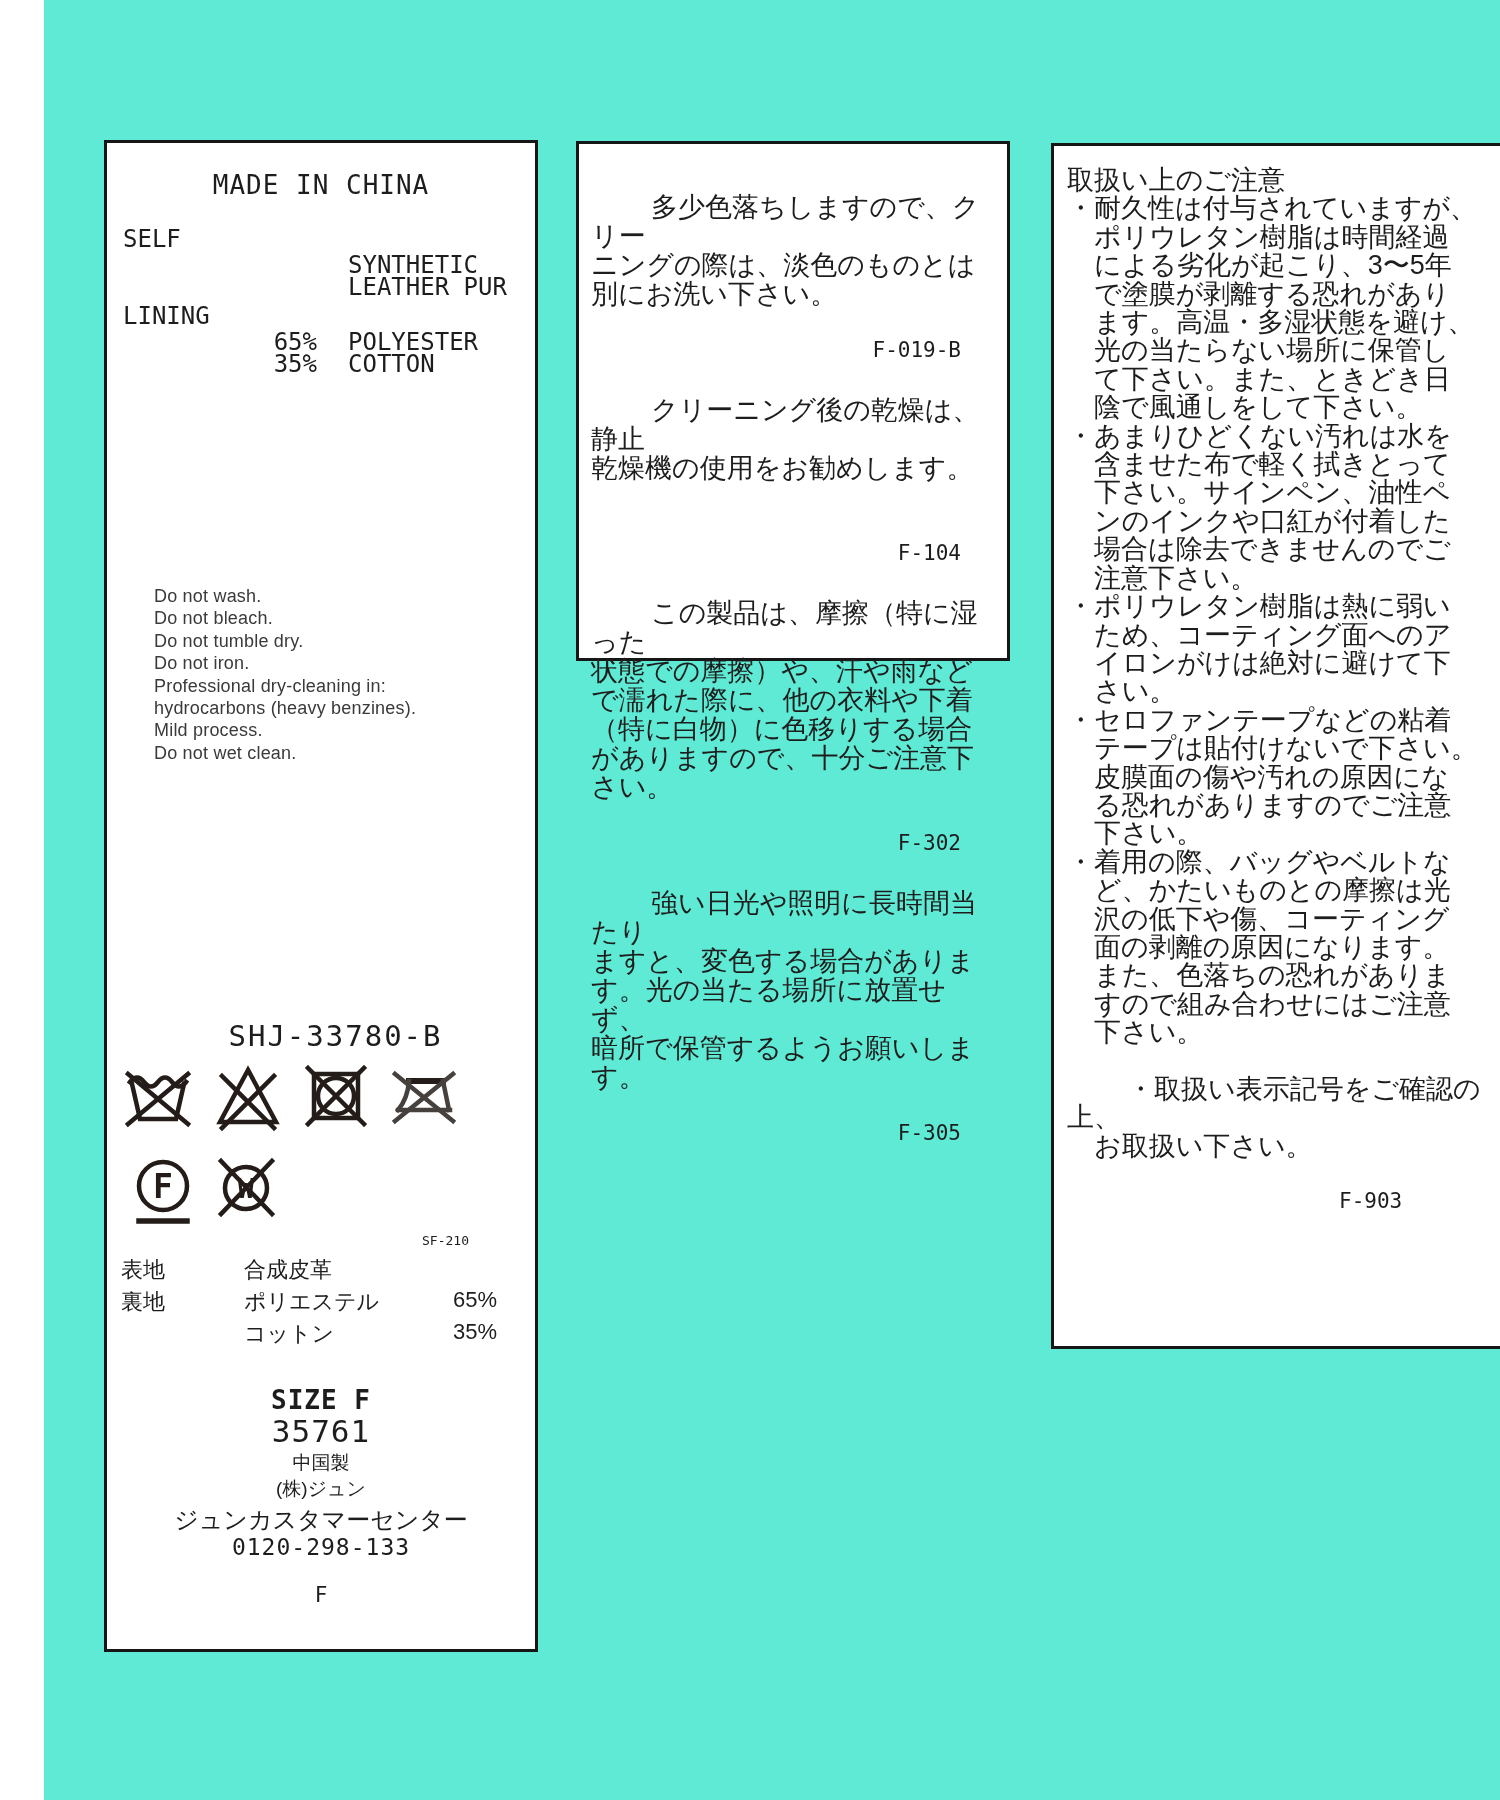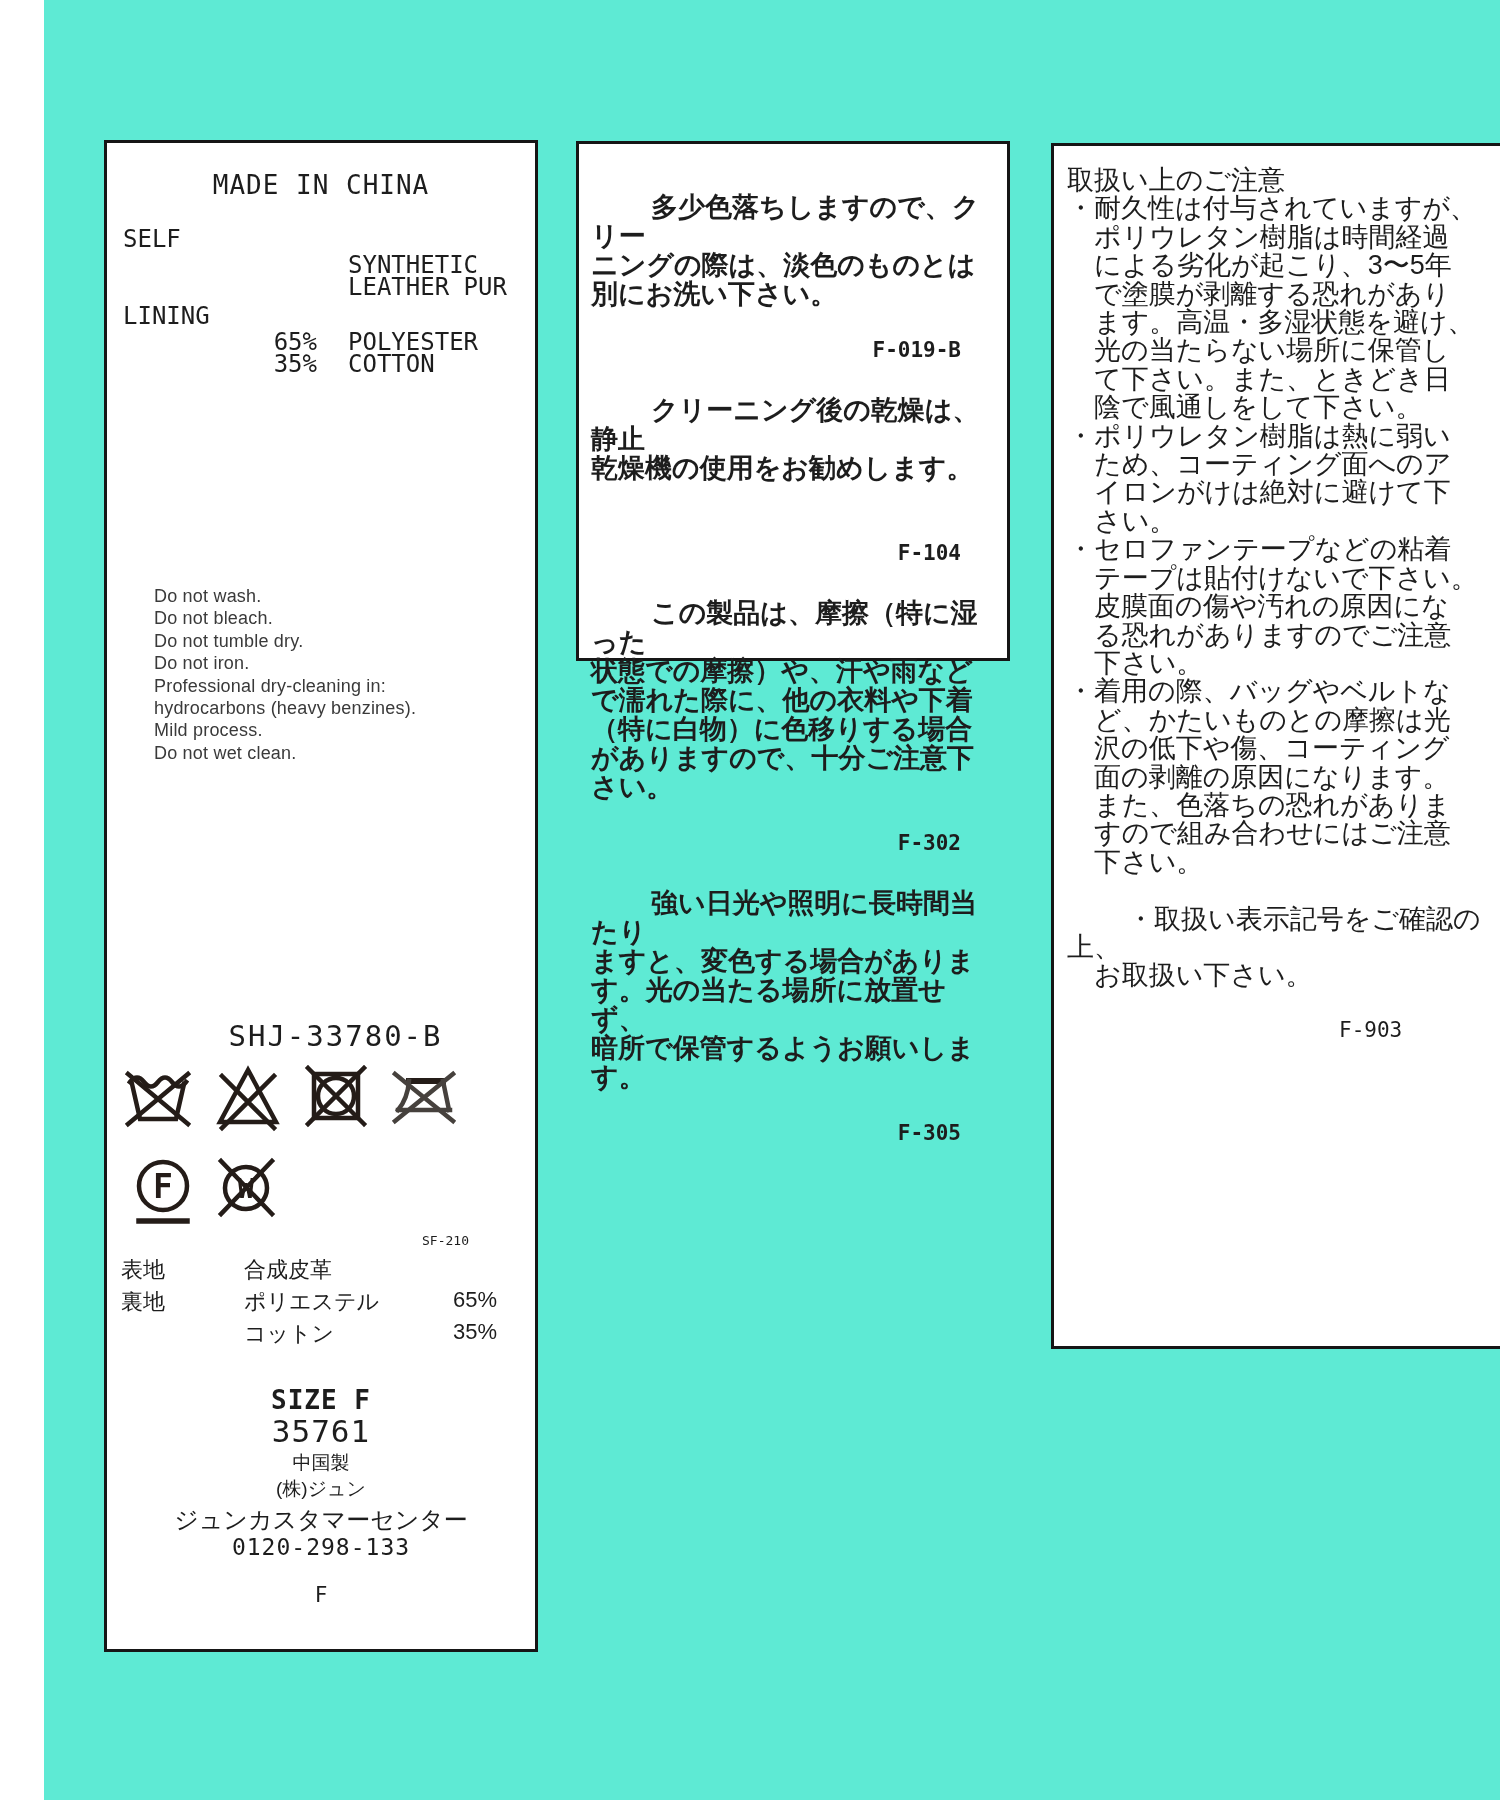--- a/index.html
+++ b/index.html
@@ -1,21 +1,21 @@
 <!DOCTYPE html>
 <html><head>
 <meta charset="utf-8">
 <style>
   html,body{margin:0;padding:0;background:#ffffff;}
   body{width:1500px;height:1800px;position:relative;overflow:hidden;
        font-family:"Liberation Sans",sans-serif;color:#1d1d1d;}
   .page{position:absolute;inset:0;background:#5eead4;margin-left:44px;}
   .panel{position:absolute;border:3px solid #161616;background:#ffffff;box-sizing:border-box;}
   .panel-left{left:60px;top:140px;width:434px;height:1512px;}
-  .panel-middle{left:532px;top:141px;width:434px;height:520px;font-weight:bold;}
+  .panel-middle{left:532px;top:141px;width:434px;height:520px;}
   .panel-right{left:1007px;top:143px;width:459px;height:1206px;}
   .abs{position:absolute;}
   .mono{font-family:"DejaVu Sans Mono",monospace;}
   .ctr{left:0;right:0;text-align:center;}
   .prewrap{white-space:pre-wrap;}
 
   
   .origin-en{top:27px;font-size:26px;letter-spacing:1px;}
   .lab-en{font-size:24px;}
   .care-en{left:47px;top:442px;font-size:18px;line-height:22.4px;color:#3a3a3a;letter-spacing:0.2px;}
@@ -174,20 +174,26 @@
     <div class="r-body">
       <div>取扱い上のご注意</div>
       <div class="bullet">・耐久性は付与されていますが、
 　ポリウレタン樹脂は時間経過
 　による劣化が起こり、3〜5年
 　で塗膜が剥離する恐れがあり
 　ます。高温・多湿状態を避け、
 　光の当たらない場所に保管し
 　て下さい。また、ときどき日
 　陰で風通しをして下さい。</div>
+      <div class="bullet">・あまりひどくない汚れは水を
+　含ませた布で軽く拭きとって
+　下さい。サインペン、油性ペ
+　ンのインクや口紅が付着した
+　場合は除去できませんのでご
+　注意下さい。</div>
       <div class="bullet">・ポリウレタン樹脂は熱に弱い
 　ため、コーティング面へのア
 　イロンがけは絶対に避けて下
 　さい。</div>
       <div class="bullet">・セロファンテープなどの粘着
 　テープは貼付けないで下さい。
 　皮膜面の傷や汚れの原因にな
 　る恐れがありますのでご注意
 　下さい。</div>
       <div class="bullet">・着用の際、バッグやベルトな

